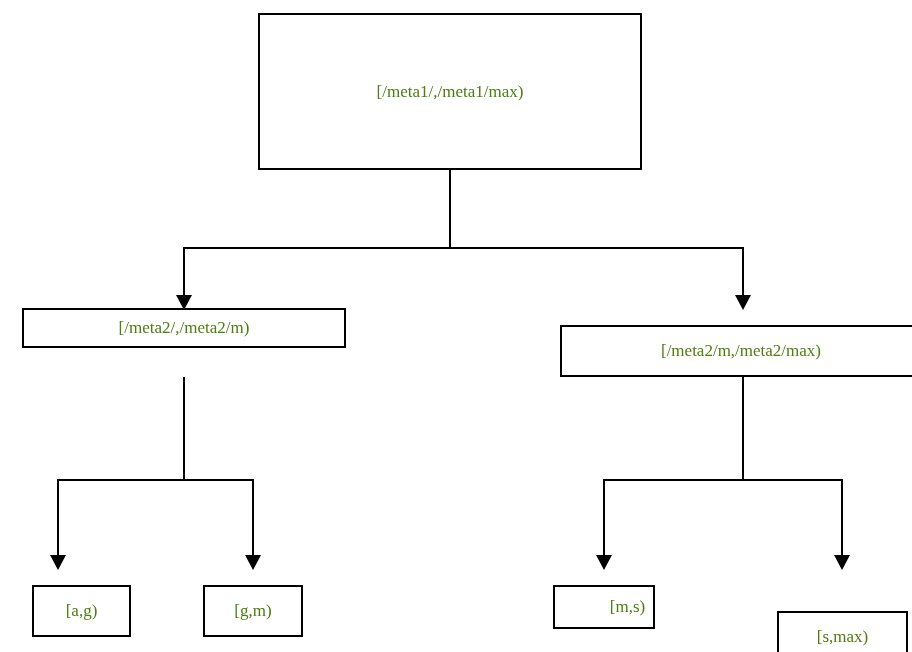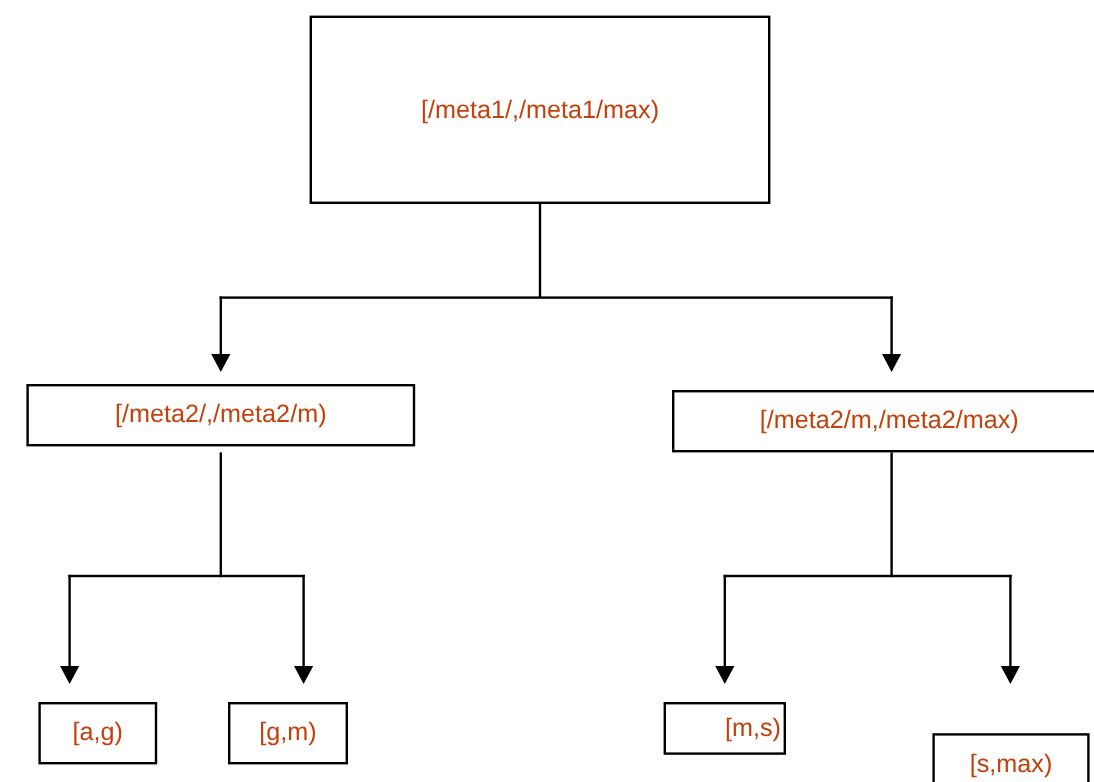--- a/index.html
+++ b/index.html
@@ -12,47 +12,47 @@
     width: 912px;
     height: 652px;
     background: #ffffff;
     overflow: hidden;
   }
   .node {
     position: absolute;
     box-sizing: border-box;
     border: 2px solid #000000;
     background: #ffffff;
-    color: #c2410c;
+    color: #4d7c0f;
     display: flex;
     align-items: center;
     justify-content: center;
-    font-family: Liberation Sans, sans-serif;
-    font-size: 21px;
+    font-family: Liberation Serif, serif;
+    font-size: 17px;
     white-space: nowrap;
   }
   .line {
     position: absolute;
     background: #000000;
   }
   .arrow-down {
     position: absolute;
     width: 0;
     height: 0;
     border-left: 8px solid transparent;
     border-right: 8px solid transparent;
     border-top: 15px solid #000000;
   }
 
   
   #node-root      { left: 258px; top: 13px;  width: 384px; height: 157px; }
-  #node-l2-left   { left: 22px;  top: 320px; width: 324px; height: 52px; }
+  #node-l2-left   { left: 22px;  top: 308px; width: 324px; height: 40px; }
   #node-l2-right  { left: 560px; top: 325px; width: 362px; height: 52px; }
   #node-leaf-ag   { left: 8px;   top: 585px; width: 99px;  height: 52px; margin-left: 24px; }
-  #node-leaf-gm   { left: 190px; top: 585px; width: 100px; height: 52px; }
+  #node-leaf-gm   { left: 203px; top: 585px; width: 100px; height: 52px; }
   #node-leaf-ms   { left: 553px; top: 585px; width: 102px; height: 44px; padding-left: 47px; }
   #node-leaf-smax { left: 777px; top: 611px; width: 131px; height: 52px; }
 
   
   #root-stem       { left: 449px; top: 170px; width: 2px;   height: 78px; }
   #root-crossbar   { left: 183px; top: 247px; width: 561px; height: 2px; }
   #root-drop-left  { left: 183px; top: 247px; width: 2px;   height: 48px; }
   #root-drop-right { left: 742px; top: 247px; width: 2px;   height: 48px; }
   #arrow-l2-left   { left: 176px; top: 295px; }
   #arrow-l2-right  { left: 735px; top: 295px; }

